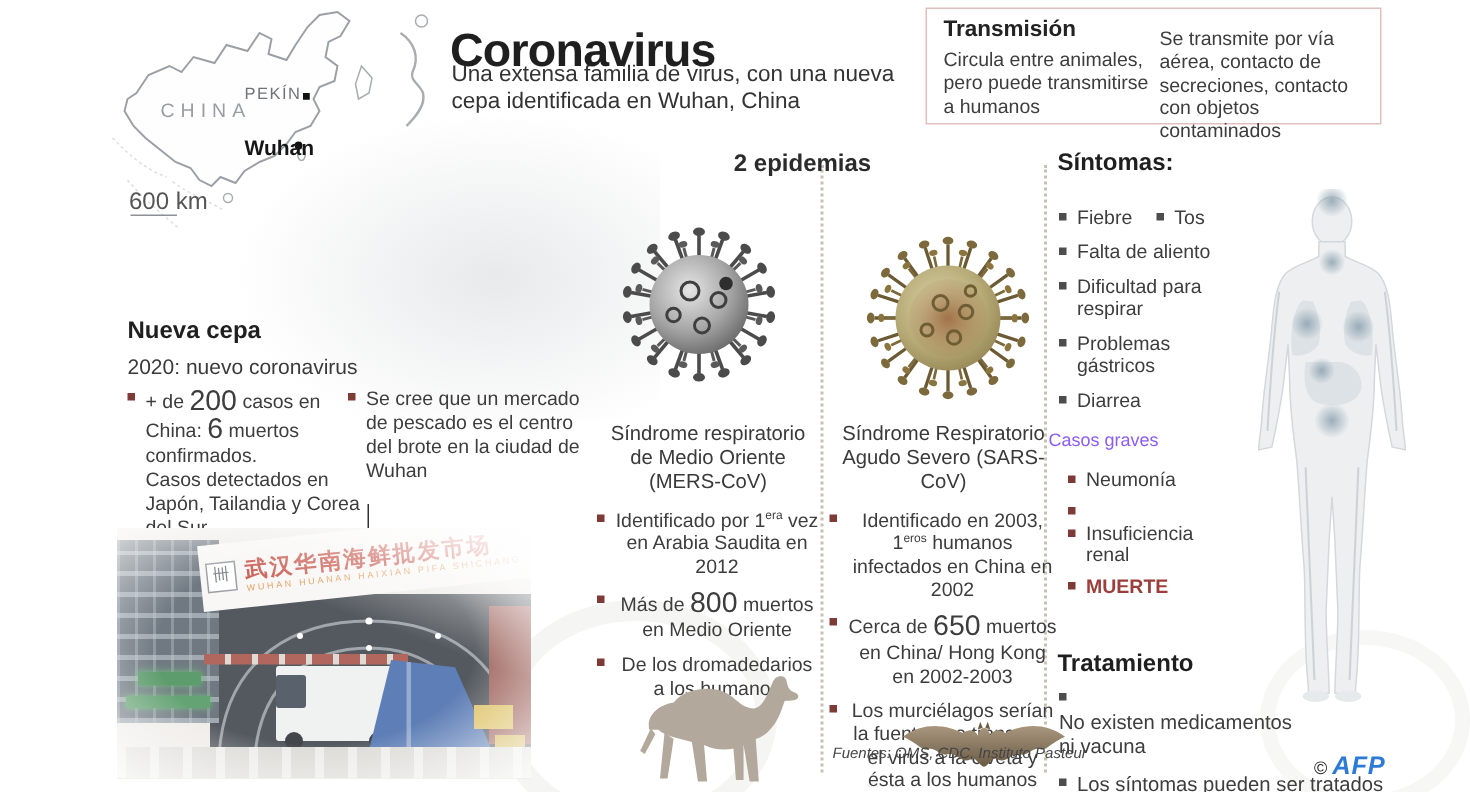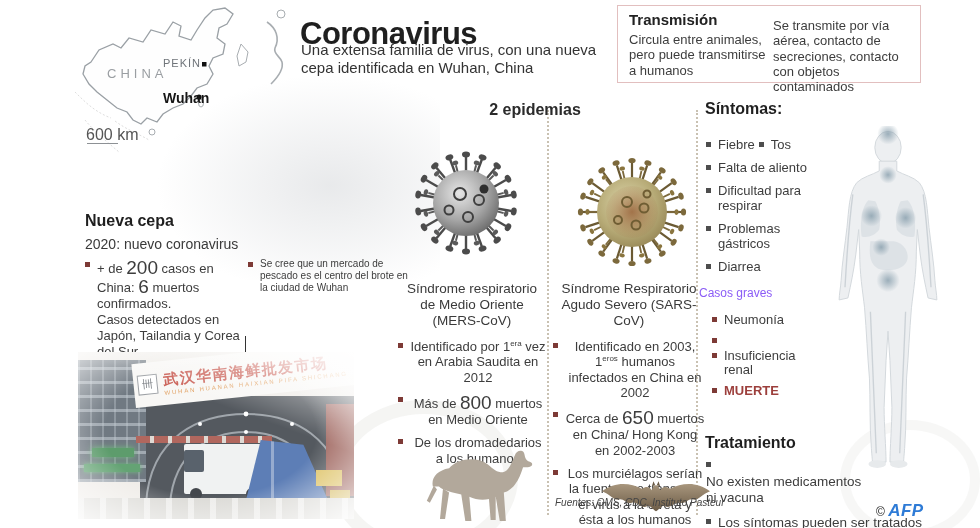--- a/index.html
+++ b/index.html
@@ -37,35 +37,35 @@
   .sars-col{left:553px;top:281px;width:152px;}
   .li{display:flex;gap:7px;margin-bottom:8px;}
   .sq{flex:0 0 auto;width:5px;height:5px;margin-top:4px;background:#4d4d4d;}
   .sq.red{background:#7d3a36;}
   .big{font-size:19px;line-height:1;vertical-align:-1px;}
   sup{font-size:8px;}
   
   .sym-title{left:705px;top:100px;font-size:16px;font-weight:bold;color:#1f1f1f;}
   .sym-list{left:706px;top:138px;width:122px;font-size:13px;line-height:1.15;}
   .sym-list .li{margin-bottom:8px;}
-  .row2{display:flex;gap:4px;}
+  .row2{display:flex;gap:16px;}
   .sev-title{left:699px;top:286px;font-size:12px;color:#8b5cf6;}
   .sev-list{left:712px;top:313px;width:108px;font-size:13px;line-height:1.13;}
   .sev-list .li{margin-bottom:6px;}
   .death{color:#9c3f3c;font-weight:bold;}
   .trt-title{left:705px;top:434px;font-size:16px;font-weight:bold;color:#1f1f1f;}
   .trt-list{left:706px;top:458px;font-size:13.5px;line-height:1.18;}
   .trt-list .li{margin-bottom:9px;}
   .w165{width:168px;flex-direction:column;}
   .nowrap{white-space:nowrap;}
   
   .ns-title{left:85px;top:212px;font-size:16px;font-weight:bold;color:#1f1f1f;}
   .ns-sub{left:85px;top:236px;font-size:14px;color:#3a3a3a;}
   .ns-b1{left:85px;top:258px;width:163px;font-size:13px;line-height:1.22;}
-  .ns-b2{left:248px;top:258px;width:160px;font-size:10px;line-height:1.22;}
+  .ns-b2{left:232px;top:258px;width:160px;font-size:13px;line-height:1.22;}
   .arrow{left:245px;top:336px;width:0;height:22px;border-left:1.5px solid #333;}
   .arrow:after{content:"";position:absolute;left:-4.5px;top:22px;border:4px solid transparent;border-top:6px solid #333;}
   
   .sources{left:555px;top:497px;font-size:10px;font-style:italic;color:#444;}
   .afp{left:876px;top:501px;font-size:12px;color:#222;}
   .afp b{color:#2e7bd6;font-style:italic;font-size:17px;letter-spacing:0.5px;}
   
   .photo{left:78px;top:352px;width:276px;height:167px;overflow:hidden;background:#ece9e4;}
   .ph{position:absolute;}
   .bldg{left:0;top:8px;width:68px;height:122px;background:#55606a;

